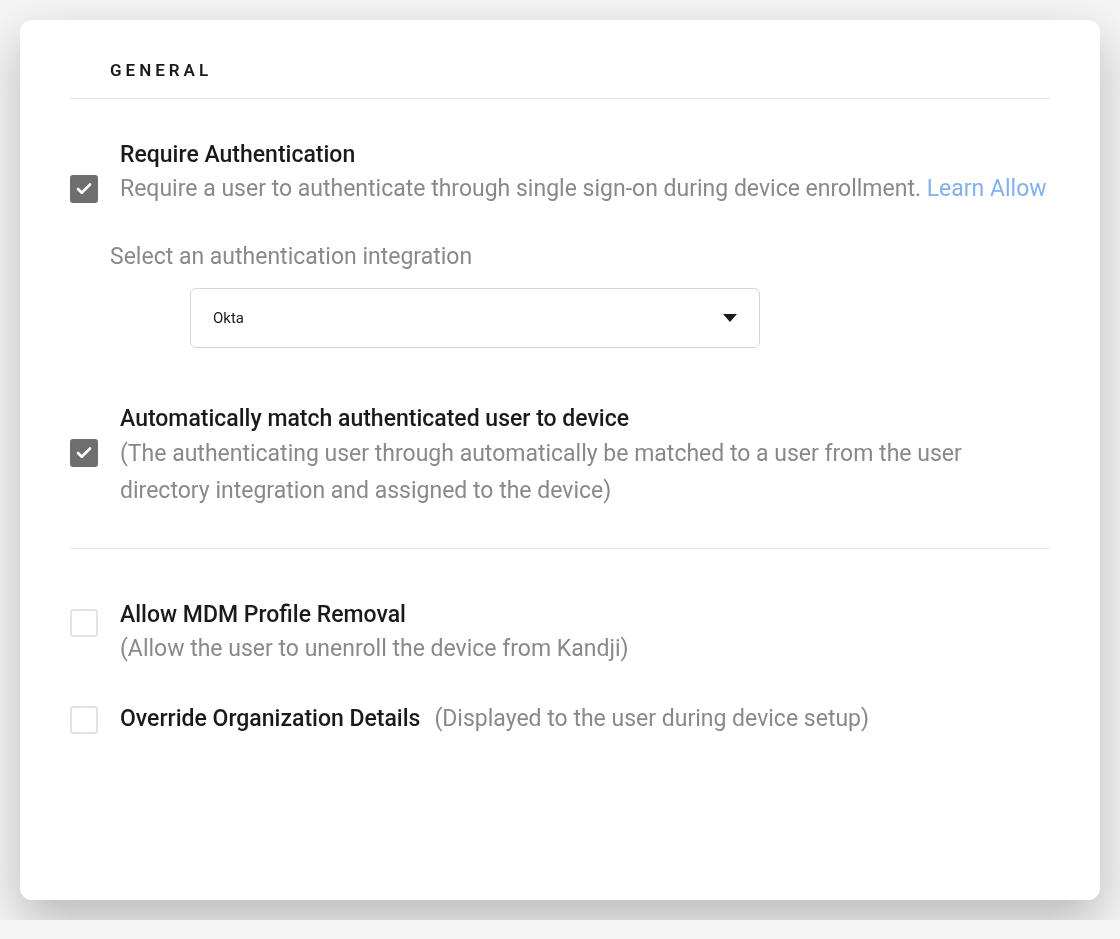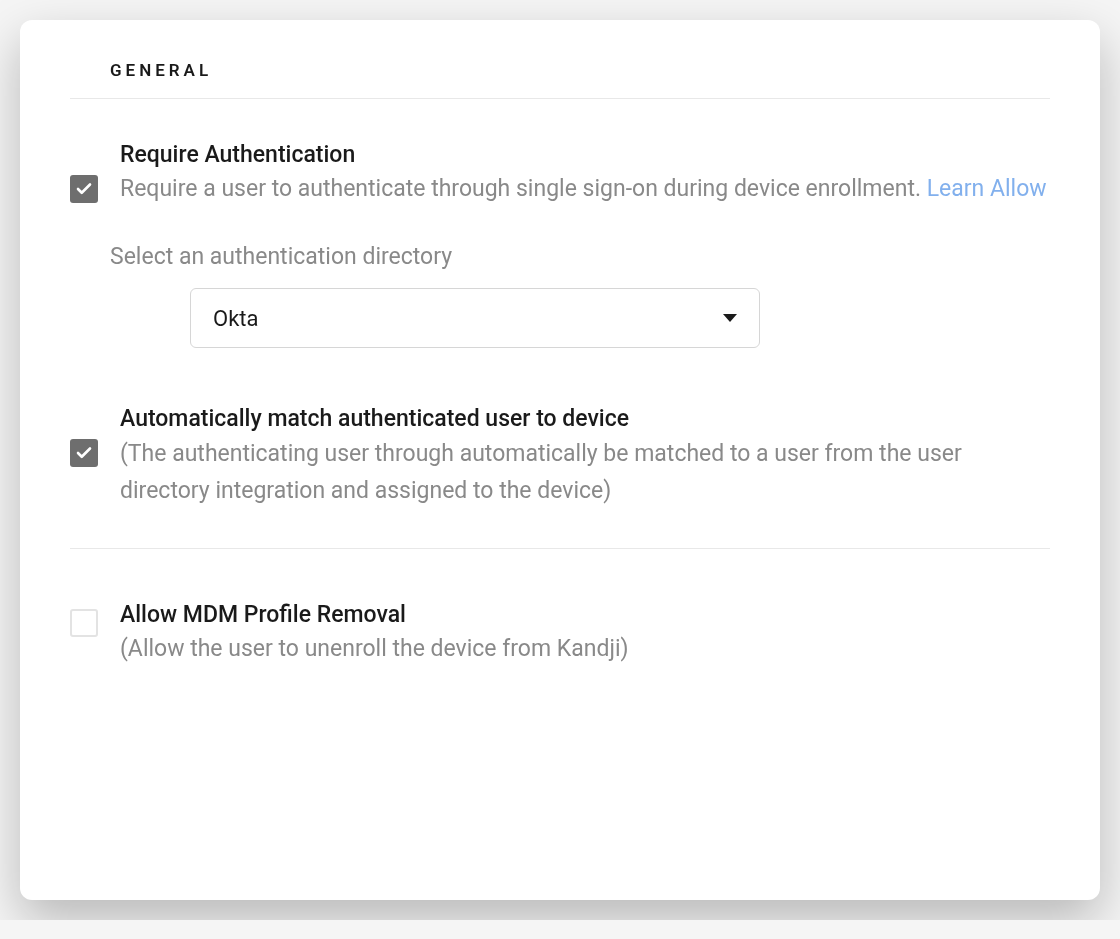--- a/index.html
+++ b/index.html
@@ -103,21 +103,21 @@
       border: 1px solid #d6d6d6;
       border-radius: 6px;
       display: flex;
       align-items: center;
       justify-content: space-between;
       padding: 0 22px;
       cursor: pointer;
       background: #ffffff;
     }
     .select-value {
-      font-size: 22px;
+      font-size: 15px;
       color: #1a1a1a;
     }
     .select-caret {
       width: 0;
       height: 0;
       border-left: 7px solid transparent;
       border-right: 7px solid transparent;
       border-top: 8px solid #1a1a1a;
     }
     .divider {
@@ -151,21 +151,21 @@
         </svg>
     </div>
     <div class="setting-content">
       <div class="setting-title">Require Authentication</div>
       <div class="setting-desc">
         <span>Require a user to authenticate through single sign-on during device enrollment. </span><span class="link">Learn Allow</span>
       </div>
     </div>
   </div>
 
-  <div class="select-label">Select an authentication directory</div>
+  <div class="select-label">Select an authentication integration</div>
   <div class="select-wrap">
     <div class="select">
       <span class="select-value">Okta</span>
       <span class="select-caret"></span>
     </div>
   </div>
 
   <div class="setting-row">
     <div class="checkbox checked">
       <svg viewBox="0 0 24 24" fill="none" stroke="#ffffff" stroke-width="3.5" stroke-linecap="round" stroke-linejoin="round">
@@ -181,13 +181,20 @@
   <hr class="divider">
 
   <div class="setting-row">
     <div class="checkbox unchecked top-aligned" style="margin-top:10px"></div>
     <div class="setting-content">
       <div class="setting-title">Allow MDM Profile Removal</div>
       <div class="setting-desc">(Allow the user to unenroll the device from Kandji)</div>
     </div>
   </div>
 
+  <div class="row-inline">
+    <div class="checkbox unchecked top-aligned"></div>
+    <div>
+      <span class="setting-title">Override Organization Details</span>
+      <span class="inline-desc">(Displayed to the user during device setup)</span>
+    </div>
+  </div>
 </div>
 
 </body></html>

